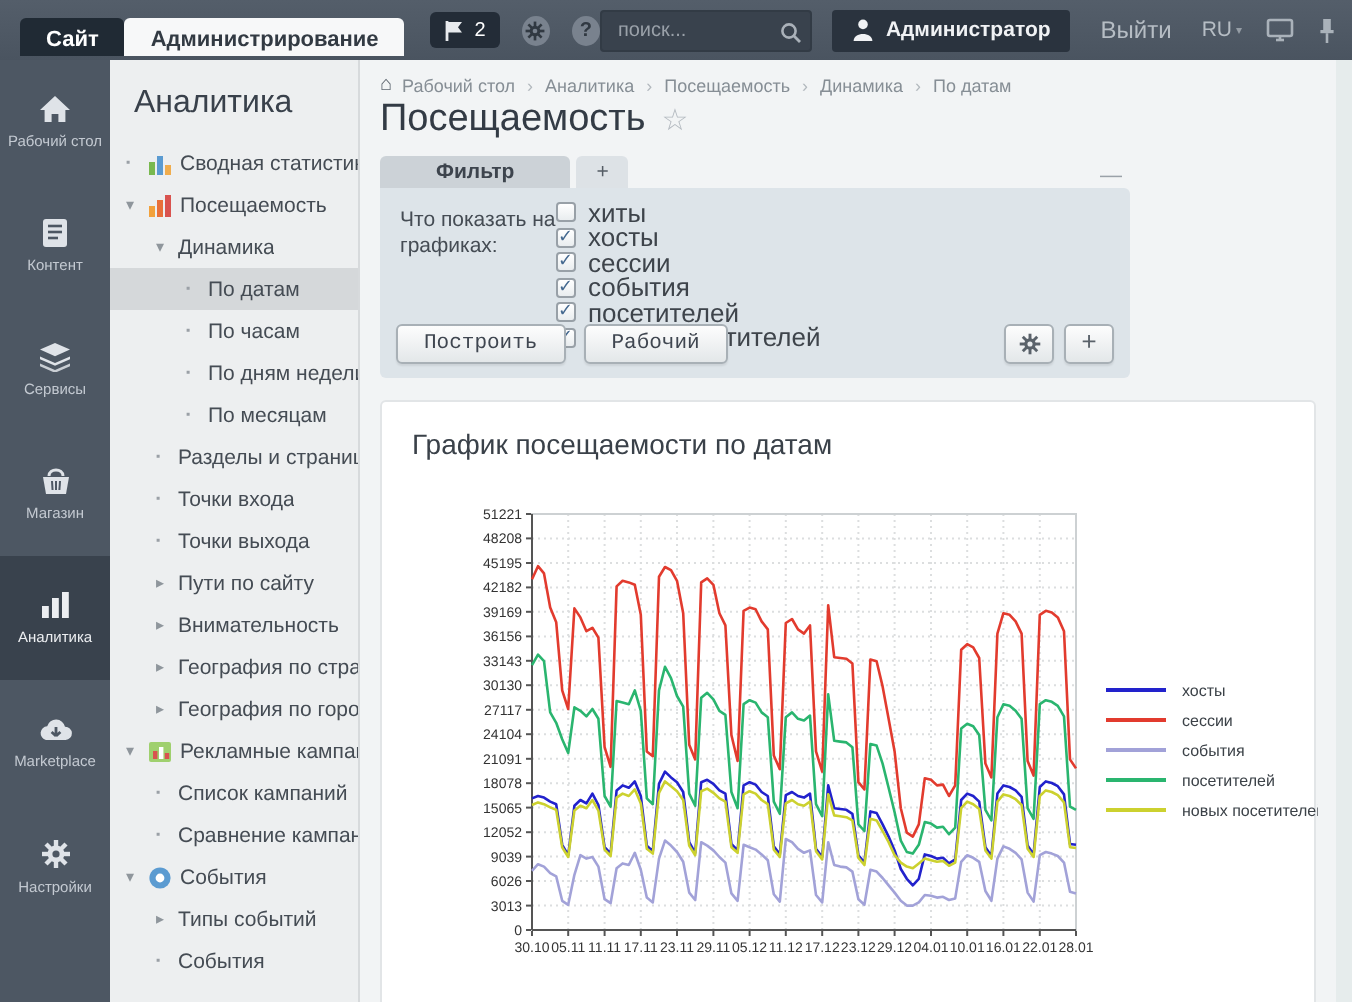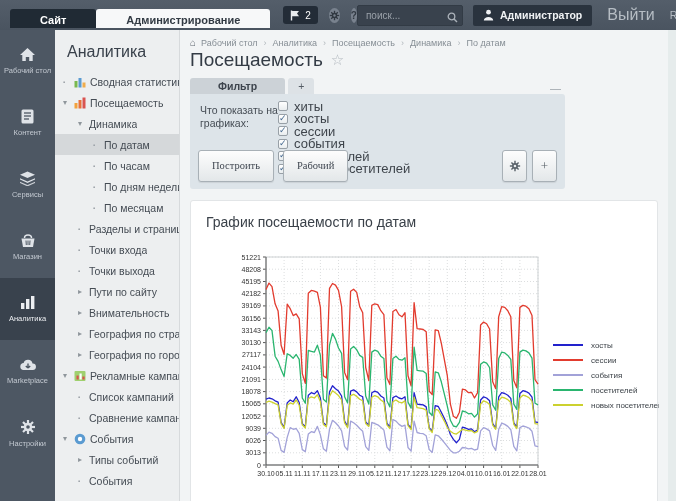--- a/index.html
+++ b/index.html
@@ -1,36 +1,36 @@
 <!DOCTYPE html>
 <html><head>
 <meta charset="utf-8">
 <style>
   html,body{margin:0;padding:0;}
   body{width:676px;height:501px;position:relative;overflow:hidden;background:#f1f3f4;
        font-family:"Liberation Sans","DejaVu Sans",sans-serif;-webkit-font-smoothing:antialiased;}
   
   .topbar{position:absolute;left:0;top:0;width:676px;height:30px;background:linear-gradient(#545e6a,#4a5460);
           display:flex;align-items:center;z-index:5;}
-  .tab{height:19px;line-height:23px;margin-top:7px;padding:0 30px;font-size:11px;font-weight:bold;
+  .tab{height:19px;line-height:23px;margin-top:7px;padding:0 13px;font-size:11px;font-weight:bold;
        border-radius:3px 3px 0 0;cursor:pointer;white-space:nowrap;}
   .tab-site{margin-left:10px;background:#202a34;color:#fff;}
   .tab-admin{background:#f7f8f9;color:#323a43;}
   .notif{margin-left:13px;background:#232c37;border-radius:3px;height:18px;padding:0 7px;display:flex;
          align-items:center;gap:5px;color:#fff;font-size:10px;cursor:pointer;}
   .circle-btn{width:15px;height:15px;border-radius:50%;background:#79828e;margin-left:11px;display:flex;
               align-items:center;justify-content:center;color:#313942;font-size:10px;font-weight:bold;cursor:pointer;}
   .search-wrap{margin-left:auto;position:relative;}
   .search-wrap input{width:78px;height:19px;background:#39424d;border:1px solid #323b45;border-radius:2px;
         color:#a7aeb6;font-size:10px;padding:0 18px 0 8px;outline:none;font-family:inherit;}
   .search-wrap input::placeholder{color:#9aa1a9;}
   .mag{position:absolute;right:5px;top:4px;}
   .user-btn{margin-left:10px;background:#2a333e;height:21px;border-radius:2px;padding:0 10px;color:#f0f2f4;
             font-size:10.5px;font-weight:bold;display:flex;gap:6px;align-items:center;cursor:pointer;}
-  .logout{color:#b6bdc4;font-size:16px;margin:15px 15px;cursor:pointer;}
+  .logout{color:#b6bdc4;font-size:12px;margin:15px 15px;cursor:pointer;}
   .lang{color:#b6bdc4;font-size:10.5px;cursor:pointer;display:flex;align-items:center;gap:2px;justify-content:center;}
   .lang .car{font-size:6px;color:#959da5;}
   .tb-ico{margin-left:12px;cursor:pointer;display:flex;}
   
   .rail{position:absolute;top:30px;left:0;width:55px;bottom:0;background:#4d5763;}
   .rail-item{height:62px;display:flex;flex-direction:column;align-items:center;justify-content:center;gap:4px;
              color:#c3c9d1;font-size:7.5px;line-height:1.2;text-align:center;cursor:pointer;padding:0 2px;box-sizing:border-box;}
   .rail-item.active{background:#39424d;color:#eceef1;}
   
   .sidebar{position:absolute;top:30px;left:55px;width:125px;bottom:0;background:#edeff0;
@@ -61,23 +61,23 @@
   .collapse-dash{margin-left:auto;color:#9aa1a8;font-size:11px;margin-right:4px;cursor:pointer;}
   .fpanel{position:absolute;left:10px;top:64px;width:375px;height:95px;background:#dde4e9;
           border-radius:0 3px 3px 3px;}
   .q-label{position:absolute;left:10px;top:10px;width:82px;font-size:10.5px;color:#454c54;line-height:1.2;}
   .cb-col{position:absolute;left:88px;top:6px;}
   .cb-row{display:flex;align-items:center;height:12.5px;font-size:13px;color:#3e444b;gap:6px;cursor:pointer;}
   .cb{width:10px;height:10px;flex:none;background:linear-gradient(#fff,#e9edef);border:1px solid #98a0a7;
       border-radius:2px;box-sizing:border-box;position:relative;}
   .cb.checked::after{content:"\2713";position:absolute;left:0px;top:-2px;font-size:9px;color:#44688f;font-weight:bold;}
   .btns{position:absolute;left:8px;bottom:7px;display:flex;gap:9px;}
-  .btn{height:32px;padding:0 13px;background:linear-gradient(#fdfdfd,#e3e7e9);border:1px solid #a8b0b6;
+  .btn{height:20px;padding:0 13px;background:linear-gradient(#fdfdfd,#e3e7e9);border:1px solid #a8b0b6;
        border-radius:3px;font-size:10.5px;color:#3f4650;line-height:18px;box-shadow:0 1px 1px rgba(0,0,0,.08);
-       cursor:pointer;font-family:Liberation Serif, serif;}
+       cursor:pointer;font-family:Liberation Mono, monospace;}
   .right-btns{position:absolute;right:8px;bottom:7px;display:flex;gap:5px;}
   .sq-btn{width:25px;padding:0;display:flex;align-items:center;justify-content:center;font-size:13px;color:#5a626a;}
   .card{position:absolute;left:10px;top:170px;width:468px;height:360px;background:#fff;
         border:1px solid #e2e5e7;border-radius:3px;box-sizing:border-box;}
   .card-title{position:absolute;left:15px;top:13px;font-size:14px;color:#3a4149;}
   .chart-wrap{position:absolute;left:0;top:40px;width:468px;height:260px;}
 </style>
 </head>
 <body>
 

